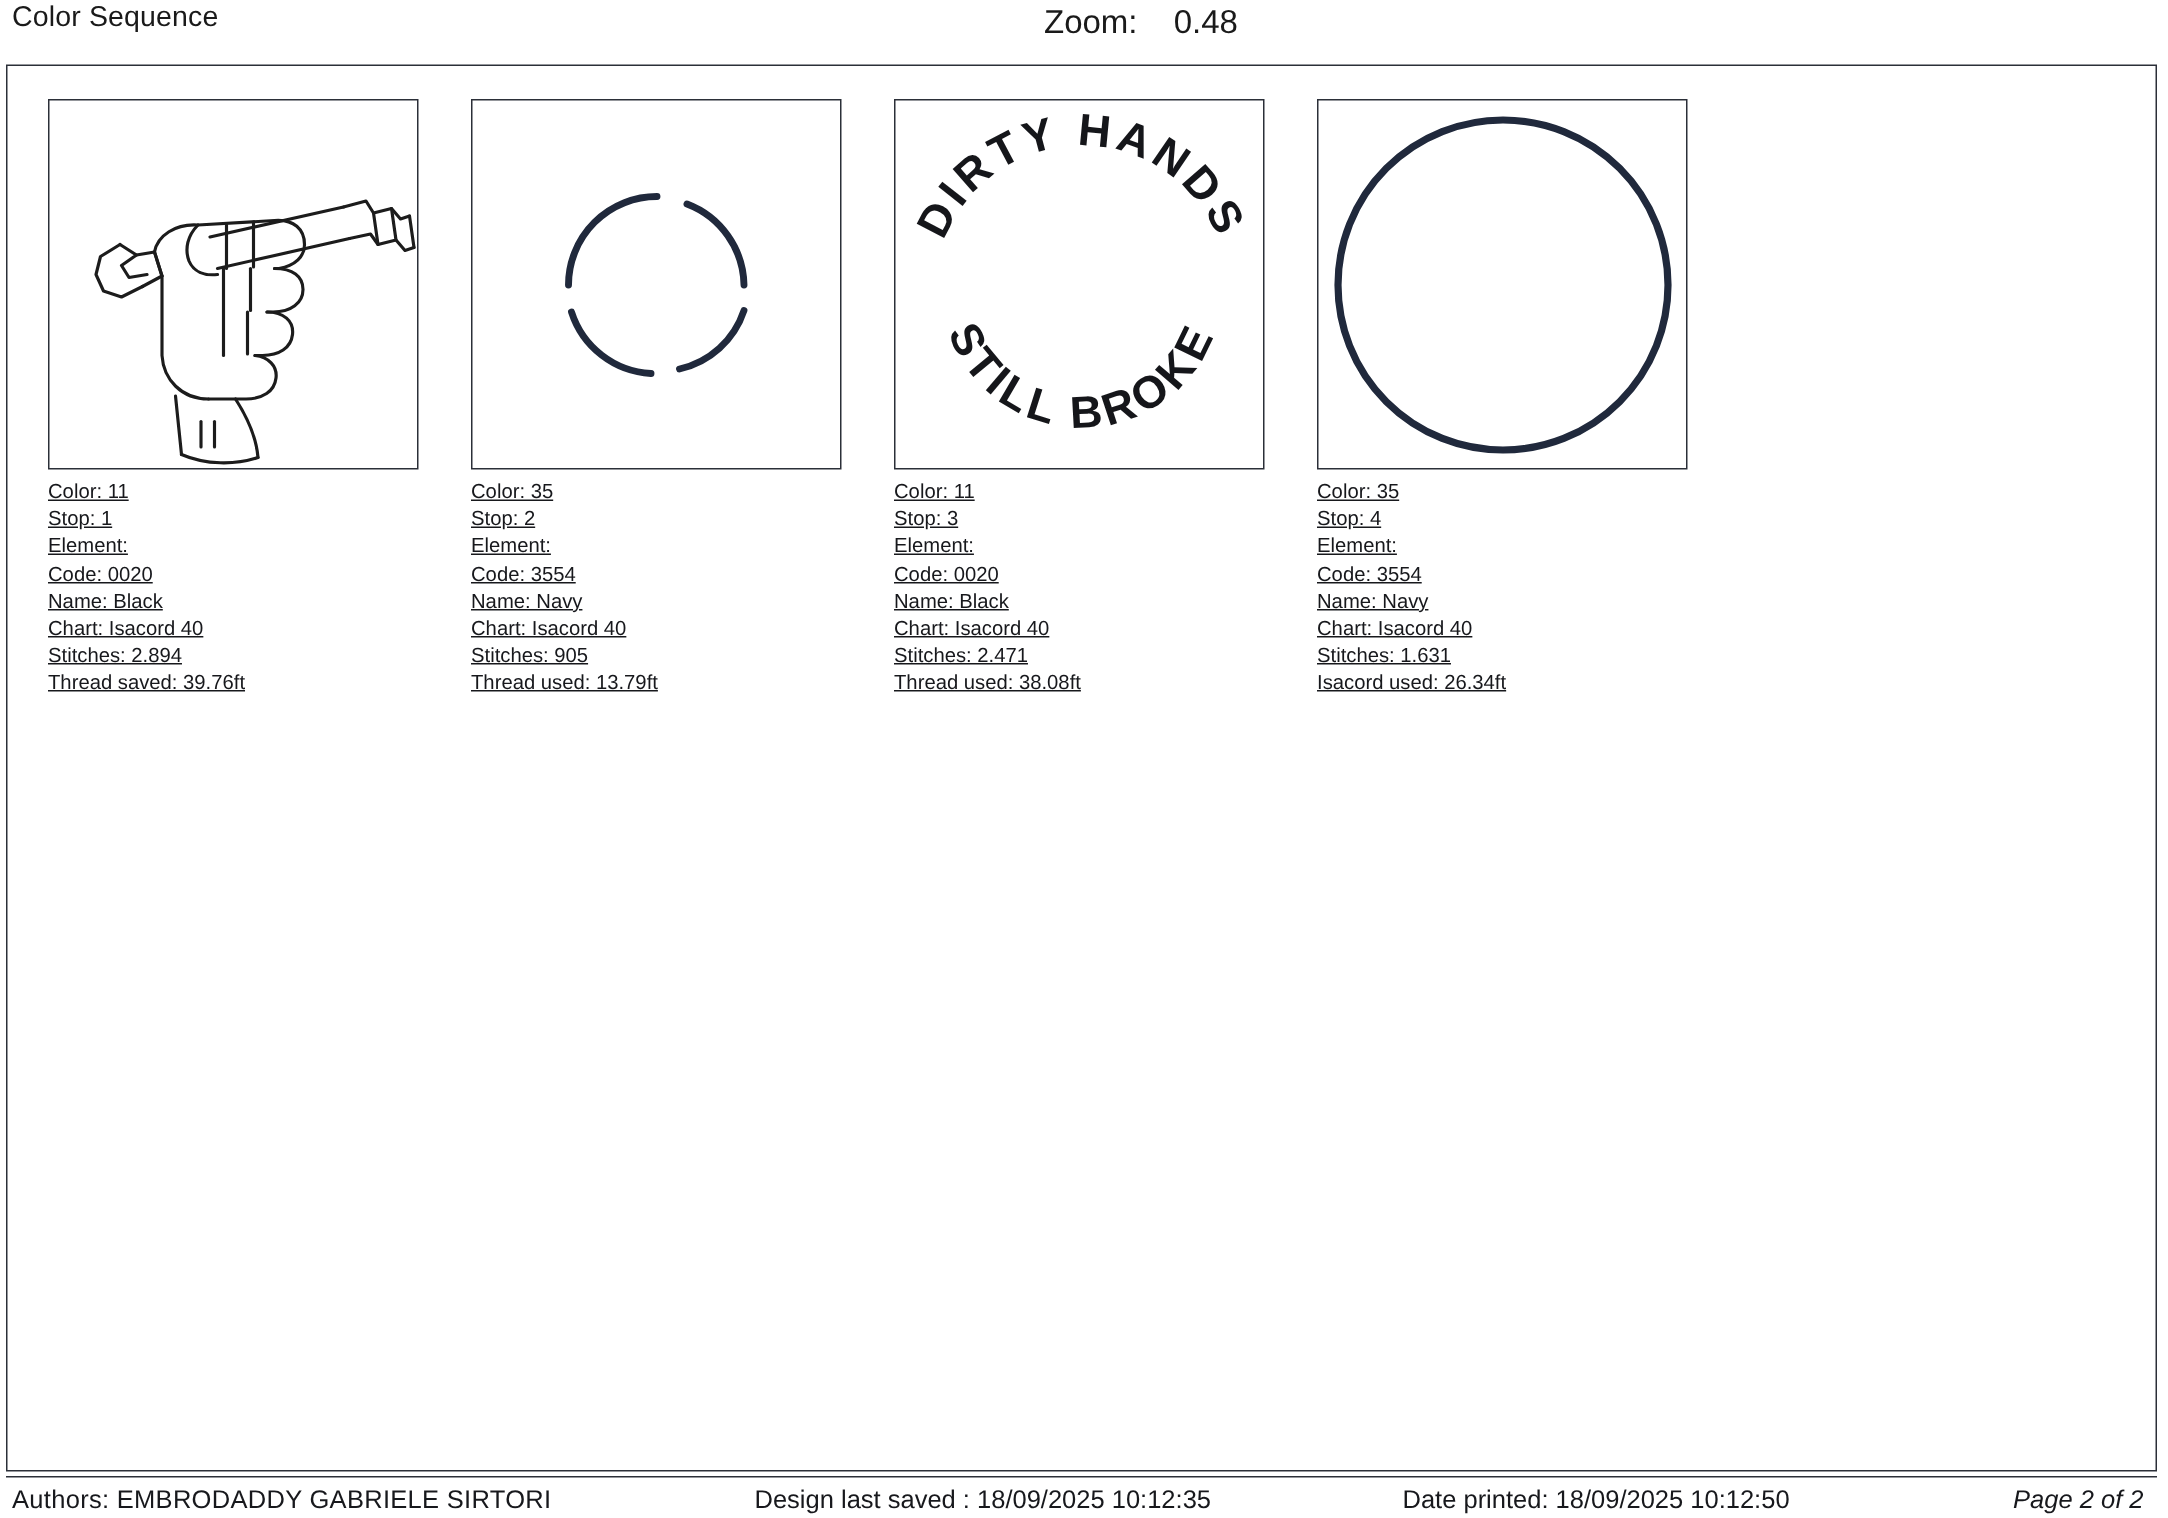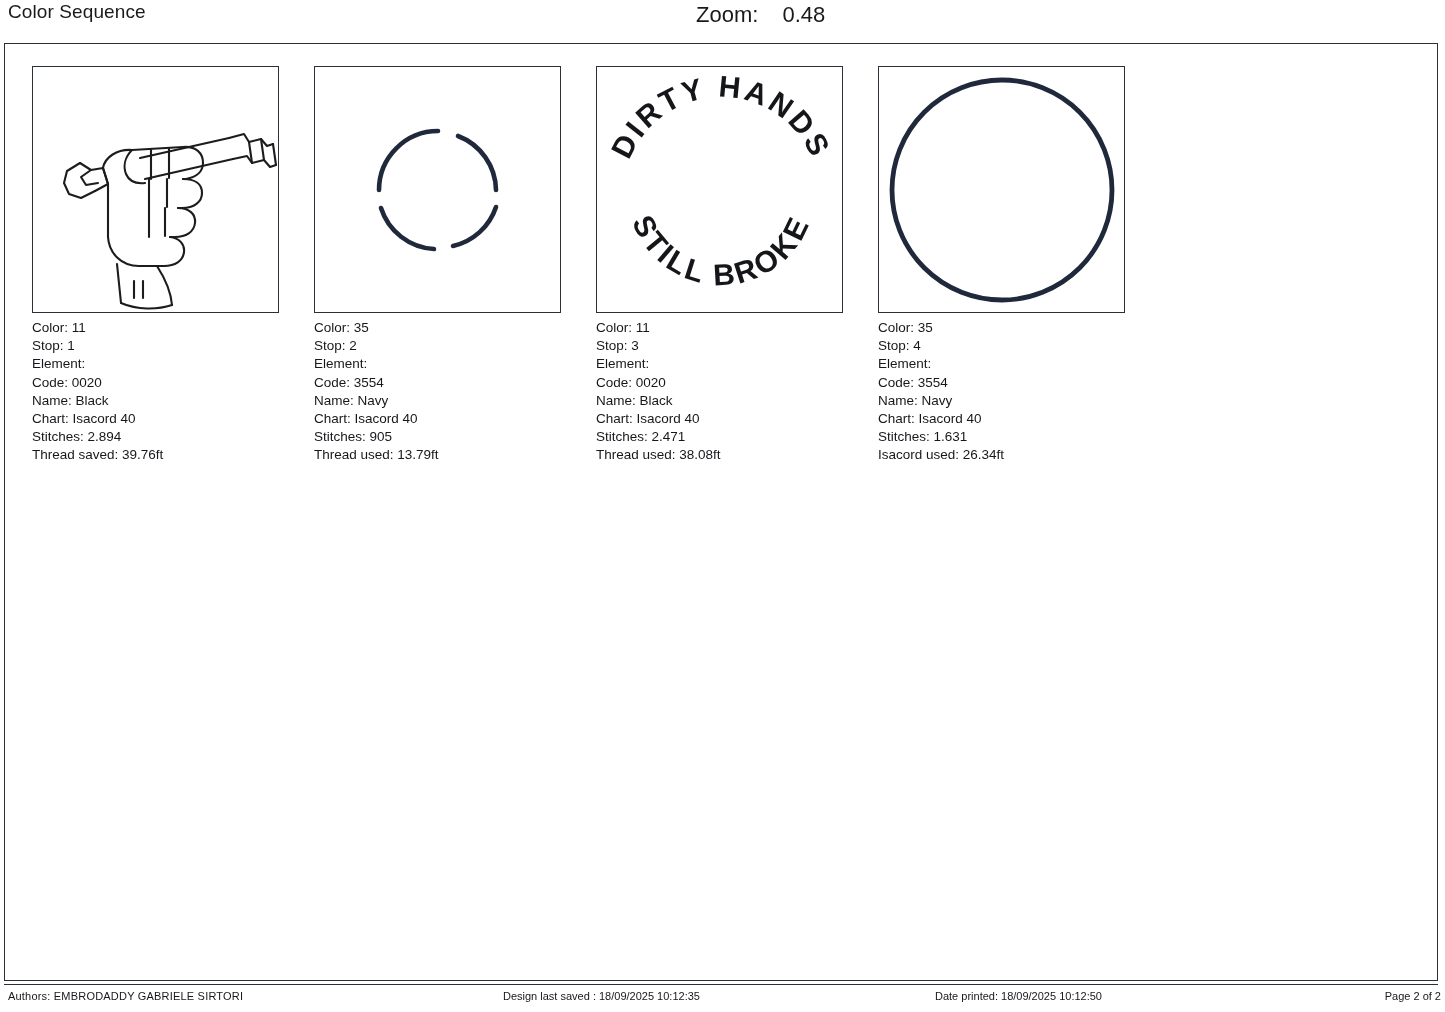--- a/index.html
+++ b/index.html
@@ -76,38 +76,38 @@
     position: relative;
     overflow: hidden;
   }
   .thumb svg { display: block; }
   .meta {
     margin-top: 6px;
     font-size: 13.5px;
     line-height: 18.2px;
     color: #17181c;
   }
-  .meta div { white-space: nowrap; }
+  .meta div { white-space: nowrap; text-decoration: underline; }
 
   
   .footer-rule {
     position: absolute;
     left: 4px;
     top: 984px;
     width: 1434px;
     height: 0;
     border-top: 1px solid #2b2f38;
   }
   .footer {
     position: absolute;
     left: 0;
     top: 990px;
     width: 1445px;
     height: 22px;
-    font-size: 11px;
+    font-size: 17px;
     color: #17181c;
   }
   .footer-authors {
     position: absolute;
     left: 8px;
     top: 0;
     letter-spacing: .2px;
     white-space: nowrap;
   }
   .footer-saved {
@@ -117,23 +117,24 @@
     white-space: nowrap;
   }
   .footer-printed {
     position: absolute;
     left: 935px;
     top: 0;
     white-space: nowrap;
   }
   .footer-page {
     position: absolute;
-    right: 4px;
-    top: 0;
-    white-space: nowrap;
+    right: 16px;
+    top: 0;
+    white-space: nowrap;
+    font-style: italic;
   }
 </style>
 </head>
 <body>
 
 <div class="header">
   <div class="header-title">Color Sequence</div>
   <div class="zoom-wrap">
     <span class="zoom-label">Zoom:</span>
     <span class="zoom-value">0.48</span>

